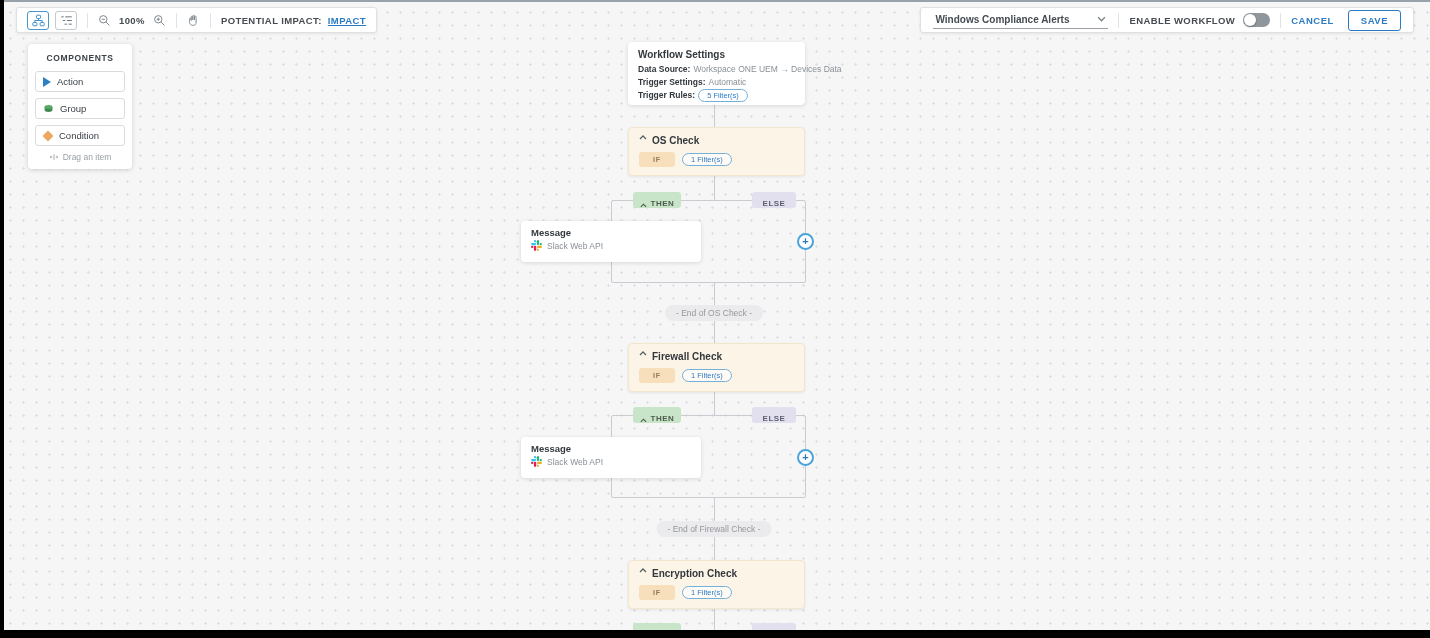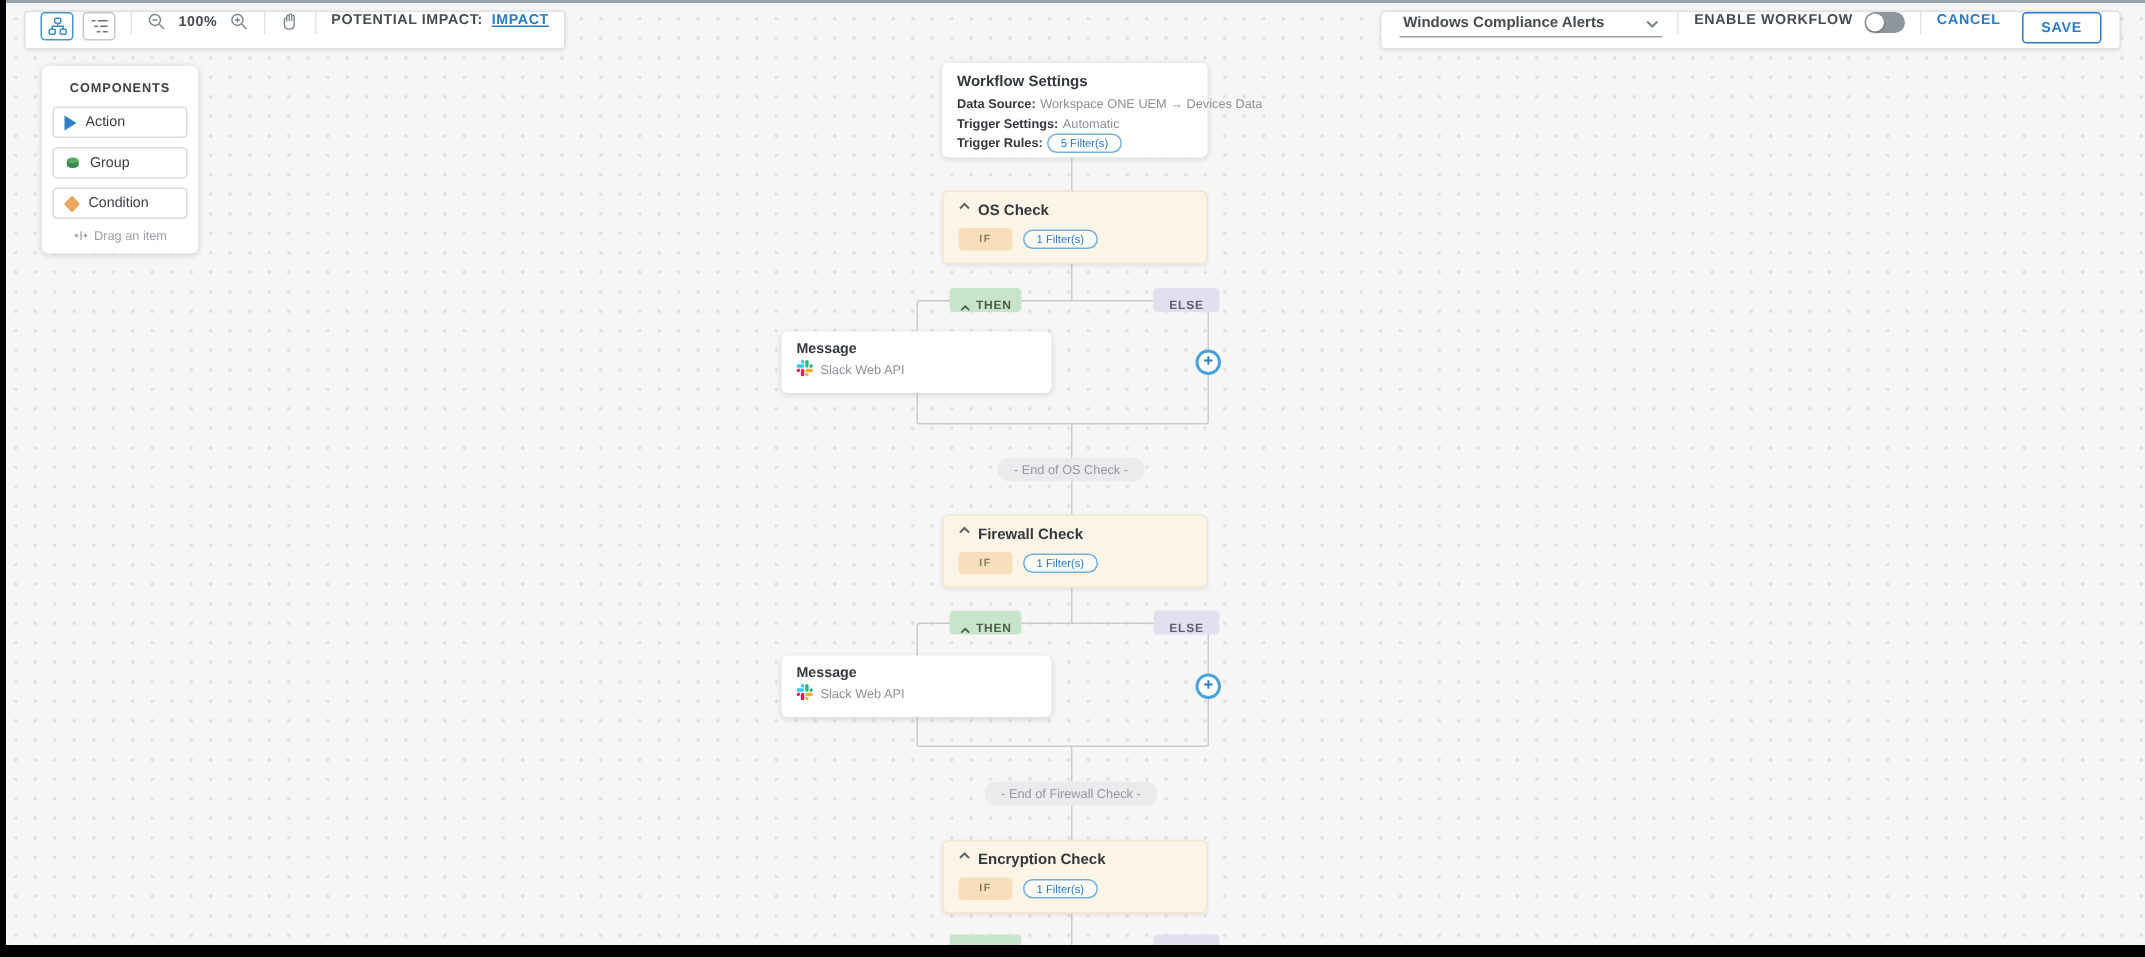--- a/index.html
+++ b/index.html
@@ -18,21 +18,21 @@
     background-position:4px 6px;
   }
   .top-edge { position:absolute; top:0; left:0; width:1430px; height:2px; background:#97a2aa; z-index:60; }
   .left-edge { position:absolute; top:0; left:0; width:4px; height:638px; background:#000; z-index:60; }
   .bottom-edge { position:absolute; top:630px; left:0; width:1430px; height:8px; background:#000; z-index:60; }
 
   
   .panel {
     position:absolute; background:#fff; border:1px solid #dde1e4; border-radius:3px;
     box-shadow:0 1px 3px rgba(0,0,0,.08);
-    display:flex; align-items:flex-start; height:26px; z-index:30;
+    display:flex; align-items:center; height:26px; z-index:30;
   }
   #toolbar { left:16px; top:7px; padding:0 10px; }
   #topright { right:16px; top:7px; padding:0 12px; }
   .tb-divider { width:1px; height:15px; background:#e1e4e7; margin:0 10px; }
   .icon-btn {
     width:22px; height:19px; border:1px solid #c3c9cd; border-radius:3px;
     display:flex; align-items:center; justify-content:center; background:#fff;
   }
   .icon-btn.active { border-color:#4696cd; }
   .tb-text { font-size:9.5px; font-weight:bold; letter-spacing:.4px; color:#454b50; white-space:nowrap; }
@@ -100,21 +100,21 @@
     width:36px; height:15px; background:#f6dfba; border-radius:3px; color:#8d7b56;
     font-size:7px; font-weight:bold; letter-spacing:1px; display:flex; align-items:center; justify-content:center;
   }
   .chev { color:#5a6167; display:flex; cursor:pointer; }
 
   .then-badge, .else-badge {
     position:absolute; height:16px; border-radius:3px; display:flex; align-items:flex-end; justify-content:center;
     gap:4px; font-size:8px; font-weight:bold; letter-spacing:.5px; z-index:6;
   }
   .then-badge { left:633px; width:48px; background:#c9e5c9; color:#4c5c4c; }
-  .else-badge { left:752px; width:44px; background:#e2e0ee; color:#5f5f73;margin-left:17px; }
+  .else-badge { left:752px; width:44px; background:#e2e0ee; color:#5f5f73; }
 
   .action-card { left:521px; width:180px; height:41px; padding:6px 10px; }
   .action-card h5 { font-size:9.5px; color:#33383d; margin-bottom:2px; }
   .action-sub { display:flex; align-items:center; gap:5px; font-size:8.5px; color:#8a9096; }
 
   .plus-btn {
     position:absolute; left:797px; width:17px; height:17px; border-radius:50%;
     background:#fff; border:2px solid #4aa3d8; color:#2b7bc4; display:flex; align-items:center;
     justify-content:center; font-size:11px; font-weight:bold; line-height:1; z-index:7; cursor:pointer;
   }

